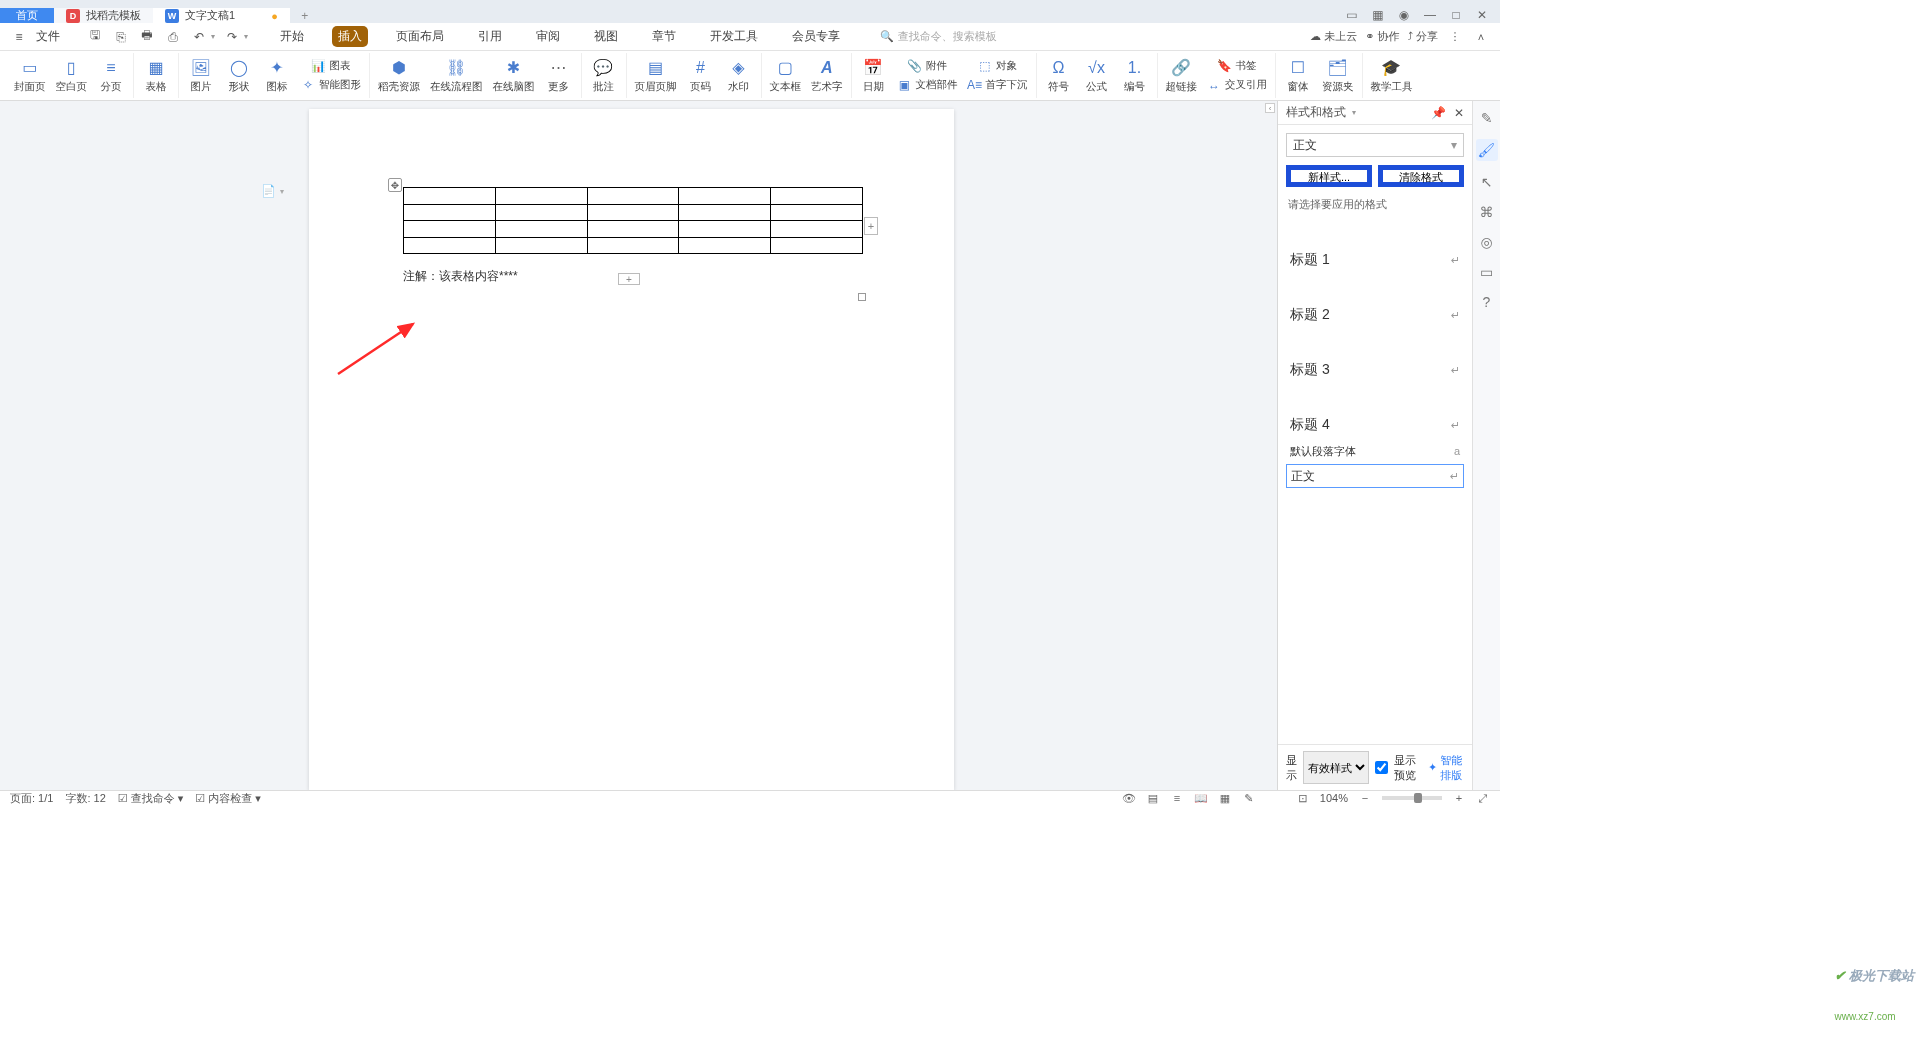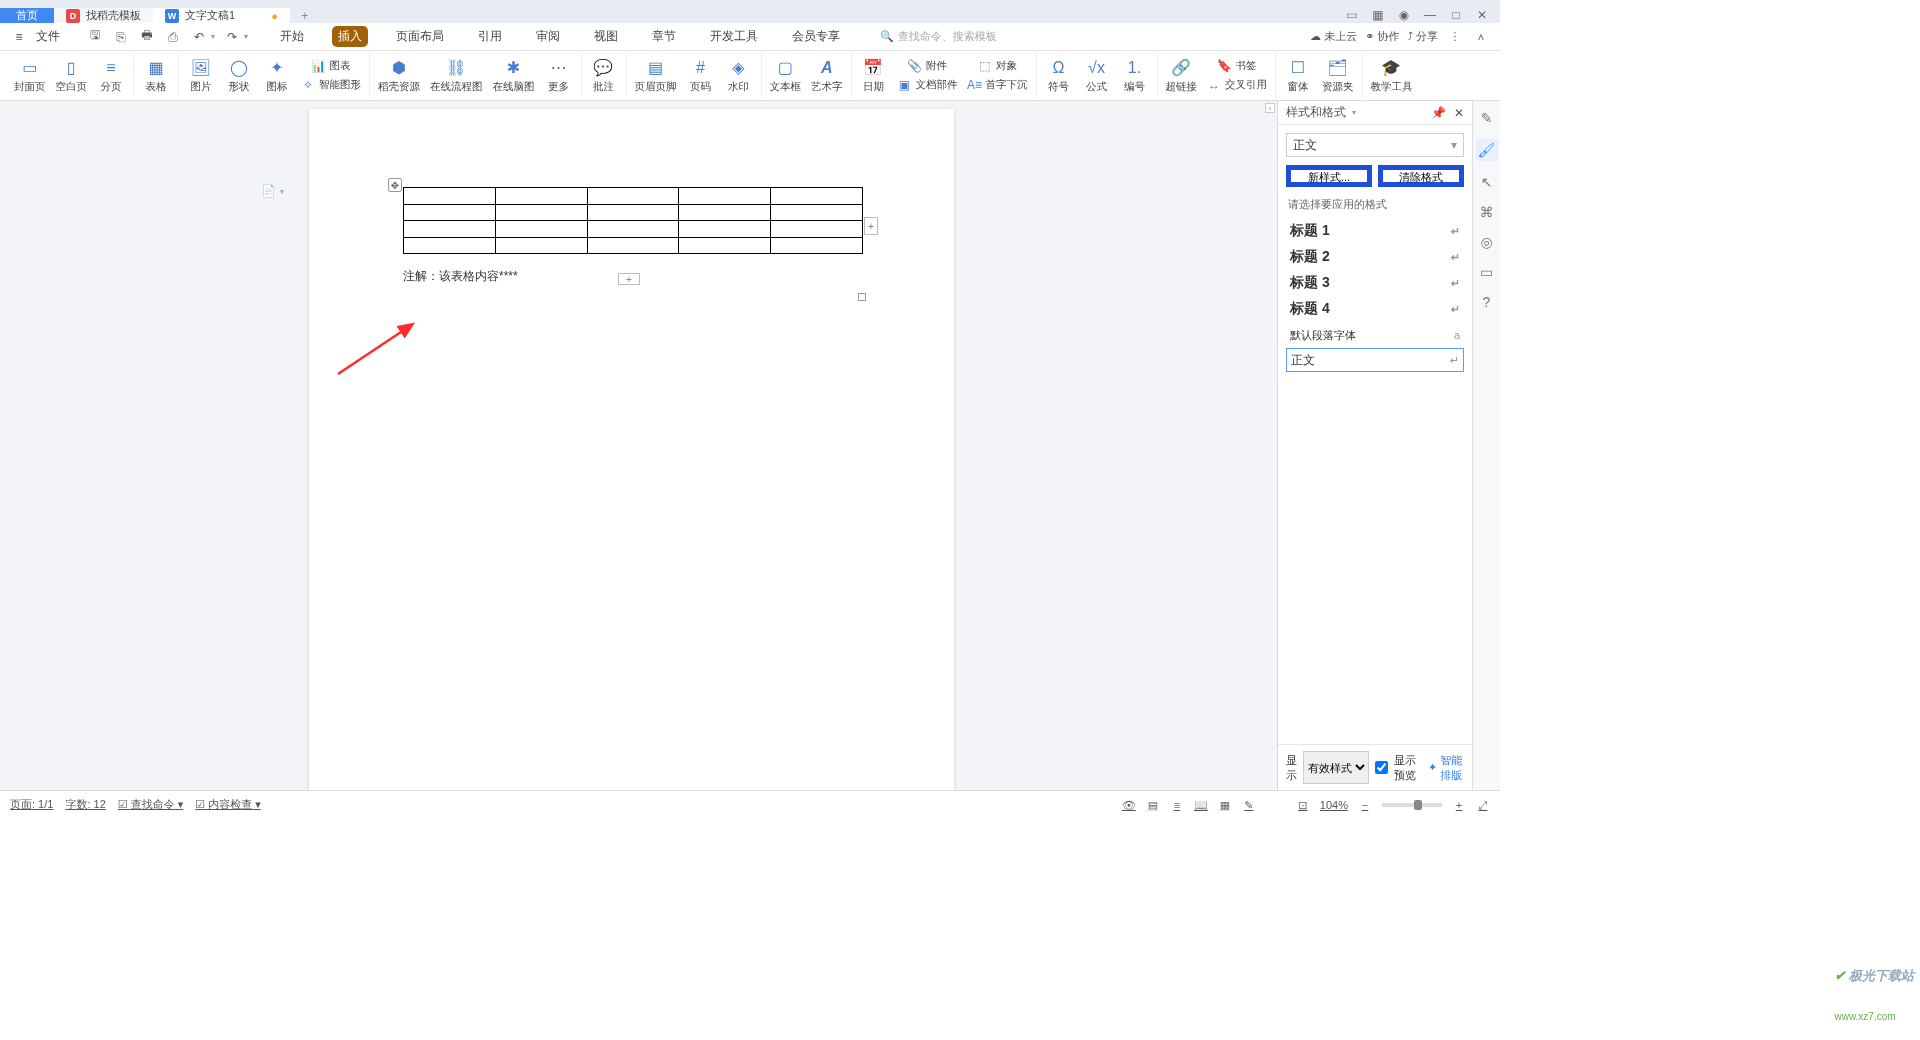--- a/index.html
+++ b/index.html
@@ -67,36 +67,36 @@
   .sp-head { height:24px; border-bottom:1px solid #e5e5e5; display:flex; align-items:center; padding:0 8px; justify-content:space-between; color:#555;}
   .sp-head .title { display:flex; align-items:center; gap:4px;}
   .sp-head .title::after { content:"▾"; font-size:8px; color:#999; margin-left:2px;}
   .sp-head .right { display:flex; gap:8px; }
   .sp-select { margin:8px; height:24px; border:1px solid #ccc; display:flex; align-items:center; padding:0 6px; justify-content:space-between; cursor:pointer;}
   .sp-btns { display:flex; gap:6px; padding:0 8px 6px; justify-content:center; }
   .sp-btns button { flex:1; height:22px; border:5px solid #1d4ed8; background:#fff; font-size:11px; cursor:pointer;}
   .sp-hint { padding:4px 10px; color:#666; font-size:11px;}
   .sp-list { flex:1; padding: 2px 8px; overflow:auto;}
   .sp-item { height:26px; display:flex; align-items:center; justify-content:space-between; padding:0 4px; cursor:pointer;}
-  .sp-item.h { font-weight:bold; font-size:14px; }
+  .sp-item.h { font-weight:normal; font-size:14px;margin-top:29px; }
   .sp-item .mark { color:#999; font-size:11px;}
   .sp-item.default { font-size:11px; }
   .sp-item.selected { border:1px solid #5a9bff; height:24px;}
   .sp-foot { border-top:1px solid #e5e5e5; padding:6px 8px; display:flex; gap:6px; font-size:11px;}
   .sp-foot .row { display:flex; align-items:center; gap:6px;}
   .sp-foot select { flex:1; height:33px; border:1px solid #ccc; font-size:11px;}
   .sp-foot .link { color:#2f7cf6; margin-left:auto; display:flex; align-items:center; gap:3px;}
   
   
   .right-sidebar { width:28px; background:#f7f8fa; border-left:1px solid #e0e0e0; display:flex; flex-direction:column; align-items:center; gap:12px; padding-top:8px;}
   .rs-ico { width:18px; height:18px; color:#777; display:flex; align-items:center; justify-content:center; cursor:pointer; font-size:14px;}
   .rs-ico.active { color:#2f7cf6; background:#e6f0ff; border-radius:3px; width:22px; height:22px;}
   
   
-  .statusbar { height:22px; background:#fff; border-top:1px solid #dcdcdc; display:flex; align-items:flex-end; padding:0 10px; font-size:11px; color:#555; gap:12px;text-decoration:underline;}
+  .statusbar { height:22px; background:#fff; border-top:1px solid #dcdcdc; display:flex; align-items:flex-start; padding:0 10px; font-size:11px; color:#555; gap:12px;}
   .statusbar .right { margin-left:auto; display:flex; align-items:center; gap:10px;}
   .sb-ico { width:14px; height:14px; display:inline-flex; align-items:center; justify-content:center; color:#666;}
   
   
   .watermark { position:fixed; right:6px; bottom:18px; font-size:10px; color:#9ab; text-align:left; line-height:1.1; z-index:50;}
   .watermark .big { font-size:13px; font-weight:bold; font-style:italic; }
   .watermark .big .g { color:#6ab04c;}
   .watermark .url { color:#6ab04c; font-size:10px;margin-top:28px;}
 </style>
 </head>

